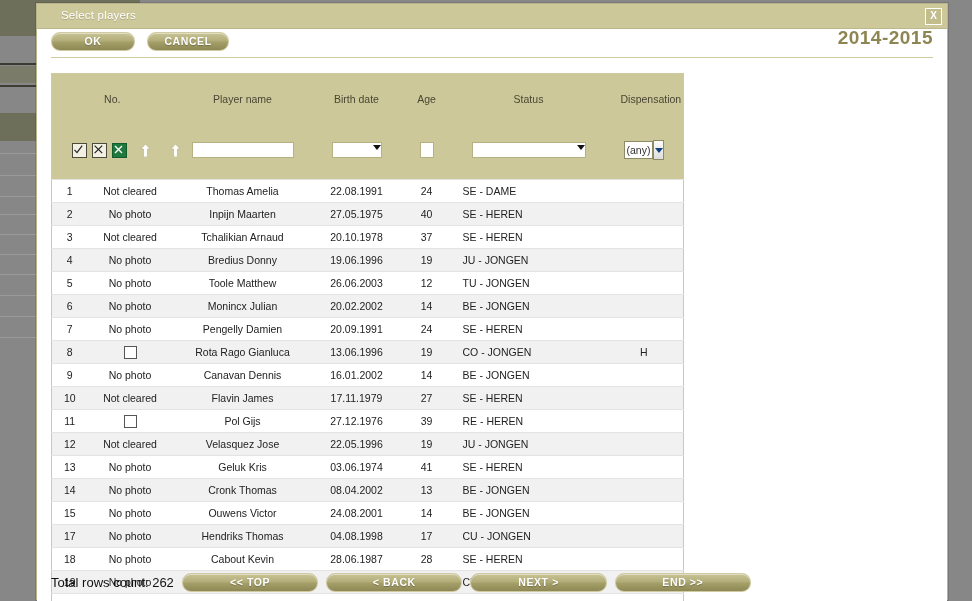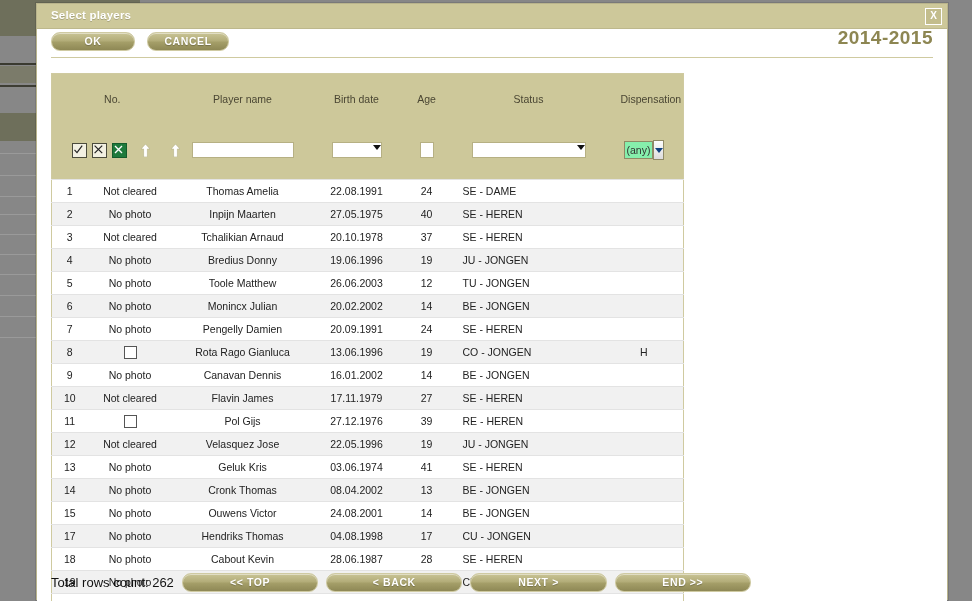--- a/index.html
+++ b/index.html
@@ -19,22 +19,22 @@
   #bd-line2{position:absolute;left:0;top:85px;width:140px;height:2px;background:#3d3d33;}
   #bd-band2{position:absolute;left:0;top:113px;width:140px;height:28px;background:#6e6f5b;}
   .bd-rowline{position:absolute;left:0;width:140px;height:1px;background:#9a9a9a;}
 
   
   #dialog{position:absolute;left:36px;top:3px;width:910px;height:595px;
           background:#ffffff;border:1px solid #b9b48c;
           box-shadow:0 0 0 1px rgba(0,0,0,.10);}
   #titlebar{height:24px;background:#cdc89a;position:relative;
             border-bottom:1px solid #bdb88c;}
-  #title-text{position:absolute;left:14px;top:5px;color:#ffffff;
-              font-weight:bold;font-size:11.5px;letter-spacing:.2px;
+  #title-text{position:absolute;left:24px;top:5px;color:#ffffff;
+              font-weight:normal;font-size:11.5px;letter-spacing:.2px;
               text-shadow:0 1px 0 rgba(0,0,0,.18);}
   #close-btn{position:absolute;right:5px;top:4px;width:15px;height:15px;
              border:1px solid #ffffff;background:#c3bd8d;color:#ffffff;
              font-weight:bold;font-size:10px;line-height:14px;text-align:center;
              cursor:pointer;}
   #dlg-body{position:relative;padding:0 14px;background:#ffffff;height:570px;}
 
   
   #toolbar{position:relative;height:34px;margin-top:3px;}
   .pill{display:inline-block;height:17px;line-height:17px;text-align:center;
@@ -82,21 +82,21 @@
   .minibtn svg{position:absolute;left:0;top:0;}
   .minibtn.xls{background:#1e7a3c;border-color:#145c2c;}
   .sortarrow{display:inline-block;width:9px;height:13px;vertical-align:middle;
              margin:0 9px;cursor:pointer;}
   .fi{width:100%;box-sizing:border-box;height:16px;border:1px solid #b6b083;
       background:#ffffff;font-size:10.5px;padding:0 2px;font-family:inherit;}
   .combo{position:relative;}
   .combo .arw{position:absolute;right:4px;top:4px;width:0;height:0;
               border-left:4px solid transparent;border-right:4px solid transparent;
               border-top:5px solid #111;pointer-events:none;}
-  .disp-sel{display:inline-block;border:1px solid #8f8a66;background:#86efac;
+  .disp-sel{display:inline-block;border:1px solid #8f8a66;background:#ffffff;
             height:16px;line-height:16px;padding:0 2px;font-size:10.5px;
             color:#333;cursor:pointer;}
   .disp-wrap{display:flex;align-items:center;justify-content:center;}
   .disp-arrowbox{width:16px;height:18px;border:1px solid #8f8a66;
                  background:linear-gradient(to bottom,#fdfdfd,#dcdcdc);
                  display:flex;align-items:center;justify-content:center;cursor:pointer;}
   .disp-arrowbox .av{width:0;height:0;border-left:4px solid transparent;
                      border-right:4px solid transparent;border-top:5px solid #11427e;}
 
   

